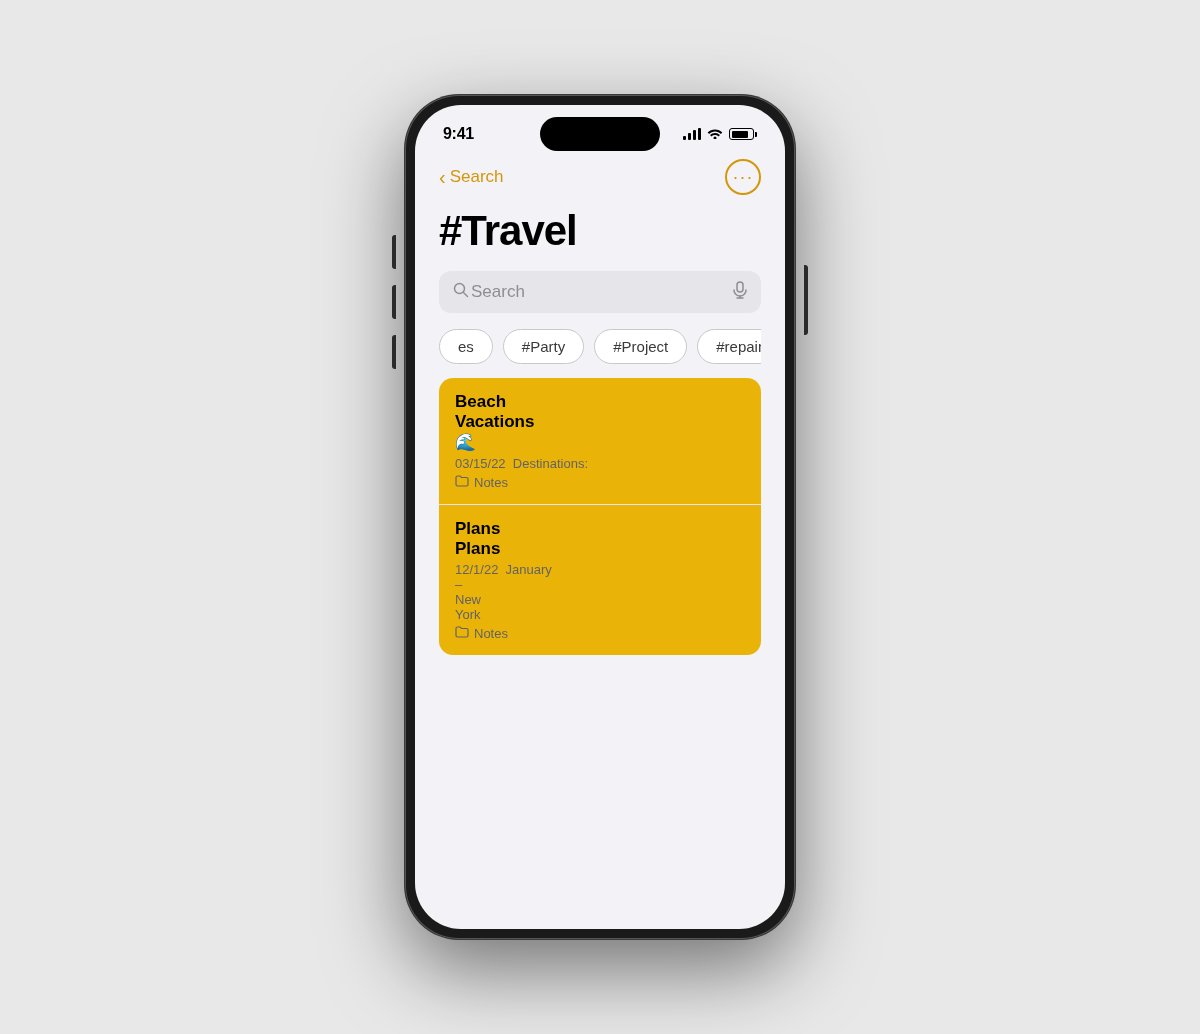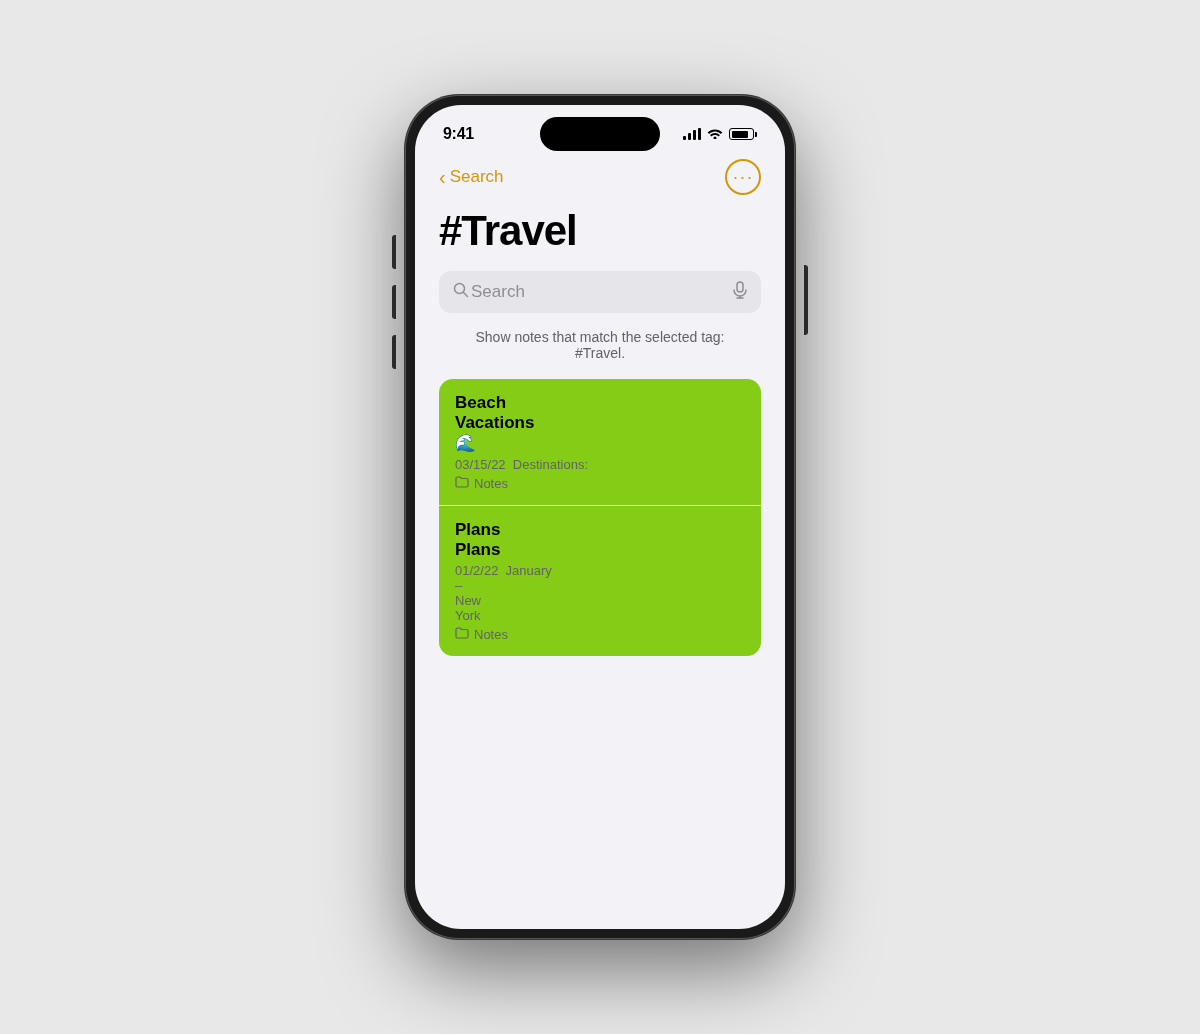--- a/index.html
+++ b/index.html
@@ -245,21 +245,21 @@
     .filter-desc {
       font-size: 14px;
       color: #636366;
       text-align: center;
       margin-bottom: 18px;
       padding: 0 10px;
     }
 
     
     .notes-list {
-      background: #84cc16;
+      background: #eab308;
       border-radius: 14px;
       overflow: hidden;
     }
 
     .note-item {
       display: flex;
       align-items: center;
       padding: 14px 16px;
       gap: 12px;
       cursor: pointer;
@@ -443,24 +443,36 @@
         <span class="mic-icon">
           <svg width="14" height="18" viewBox="0 0 14 18" fill="none">
             <rect x="4" y="1" width="6" height="10" rx="3" stroke="#8e8e93" stroke-width="1.5"></rect>
             <path d="M1 9a6 6 0 0012 0" stroke="#8e8e93" stroke-width="1.5" stroke-linecap="round"></path>
             <line x1="7" y1="15" x2="7" y2="17" stroke="#8e8e93" stroke-width="1.5" stroke-linecap="round"></line>
             <line x1="4" y1="17" x2="10" y2="17" stroke="#8e8e93" stroke-width="1.5" stroke-linecap="round"></line>
           </svg>
         </span>
       </div>
 
-
-      <div class="filter-desc">
-        <span>Show notes that match the selected tag: #Travel.</span>
+      <div class="tags-row">
+        <div class="tag-chip">
+          <span>es</span>
+        </div>
+        <div class="tag-chip">
+          <span>#Party</span>
+        </div>
+        <div class="tag-chip">
+          <span>#Project</span>
+        </div>
+        <div class="tag-chip">
+          <span>#repair</span>
+        </div>
+
       </div>
+
 
       <div class="notes-list">
 
         <div class="note-item">
           <div class="note-text">
             <div class="note-title">
               <span>Beach Vacations 🌊</span>
             </div>
             <div class="note-date">
               <span>03/15/22</span>&nbsp;&nbsp;<span>Destinations:</span>
@@ -476,21 +488,21 @@
           </div>
           <div class="note-thumbnail thumb-beach"></div>
         </div>
 
         <div class="note-item">
           <div class="note-text">
             <div class="note-title">
               <span>Plans Plans</span>
             </div>
             <div class="note-date">
-              <span>01/2/22</span>&nbsp;&nbsp;<span>January – New York</span>
+              <span>12/1/22</span>&nbsp;&nbsp;<span>January – New York</span>
             </div>
             <div class="note-folder">
               <span class="folder-icon-svg">
                 <svg width="14" height="12" viewBox="0 0 14 12" fill="none">
                   <path d="M1 2.5C1 1.67 1.67 1 2.5 1H5l1.5 1.5H11.5C12.33 2.5 13 3.17 13 4v5.5C13 10.33 12.33 11 11.5 11h-9C1.67 11 1 10.33 1 9.5V2.5z" stroke="#636366" stroke-width="1.2"></path>
                 </svg>
               </span>
               <span>Notes</span>
             </div>
           </div>

